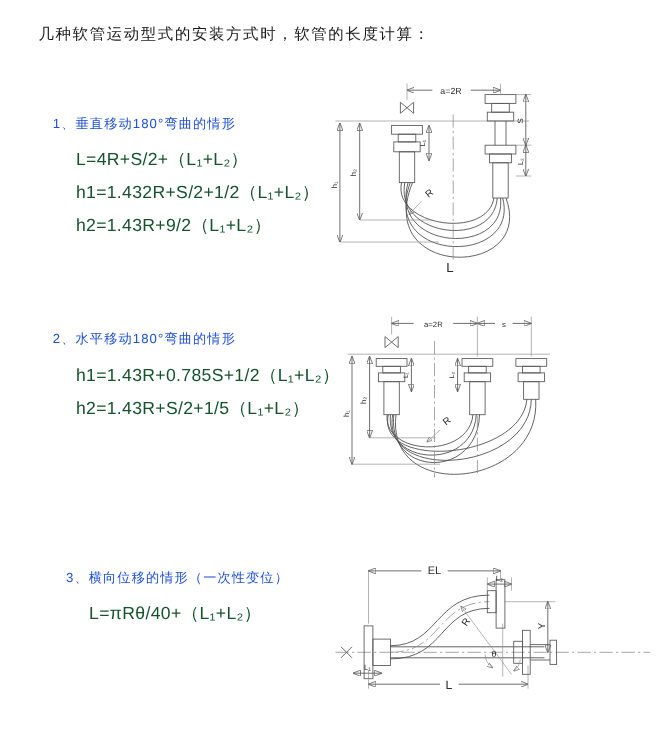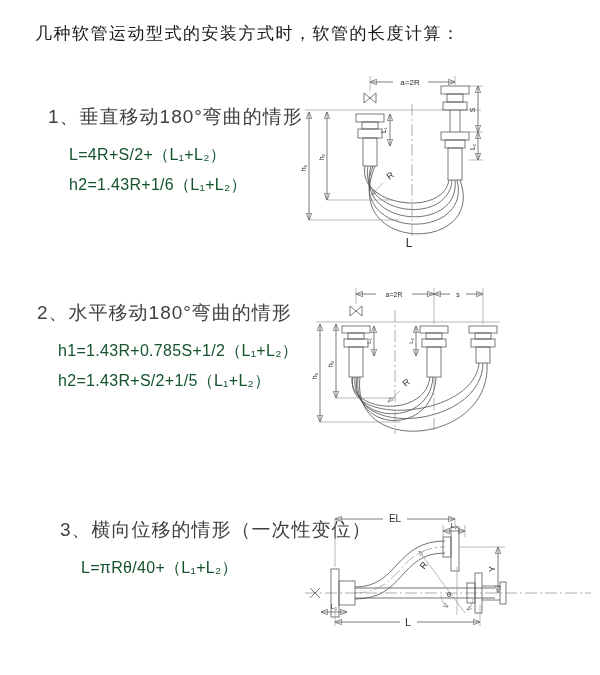--- a/index.html
+++ b/index.html
@@ -1,42 +1,43 @@
 <!DOCTYPE html>
 <html><head>
 <meta charset="utf-8">
 <style>
   html,body{margin:0;padding:0;}
   .page{position:relative;width:600px;height:675px;background:#ffffff;overflow:hidden;
         font-family:"Liberation Sans","DejaVu Sans",sans-serif;color:#1e1e1e;}
-  .title{position:absolute;left:35px;top:22px;font-size:17px;letter-spacing:1.5px;color:#1a1a1a;}
+  .title{position:absolute;left:35px;top:22px;font-size:14px;letter-spacing:1.5px;color:#1a1a1a;}
   .sec{position:absolute;}
-  .sec .h{font-size:19px;letter-spacing:1px;margin-bottom:10px;color:#404040;}
+  .sec .h{font-size:12px;letter-spacing:1px;margin-bottom:10px;color:#1d4ed8;}
   .sec .f{font-size:16px;margin-left:21px;line-height:30px;letter-spacing:.3px;color:#14532d;}
   .diag{position:absolute;}
   .diag line,.diag path,.diag rect{stroke:#5a5a5a;stroke-width:0.8;fill:none;}
   .diag .hose{stroke:#4f4f4f;}
   .diag .thin{stroke:#8c8c8c;stroke-width:0.6;}
   .diag .cl{stroke:#8c8c8c;stroke-width:0.7;stroke-dasharray:12 3 2 3;}
   .diag text{fill:#2a2a2a;stroke:none;font-family:"Liberation Sans","DejaVu Sans",sans-serif;}
 </style>
 </head>
 <body>
 
 <div class="page">
 
   <div class="title">几种软管运动型式的安装方式时，软管的长度计算：</div>
 
   <section class="sec" style="left:48px;top:104px;">
     <div class="h">1、垂直移动180°弯曲的情形</div>
     <div class="f">L=4R+S/2+（L₁+L₂）</div>
-    <div class="f">h2=1.43R+1/6（L₁+L₂）</div>
+    <div class="f">h1=1.432R+S/2+1/2（L₁+L₂）</div>
+    <div class="f">h2=1.43R+9/2（L₁+L₂）</div>
   </section>
 
-  <section class="sec" style="left:37px;top:300px;">
+  <section class="sec" style="left:48px;top:300px;">
     <div class="h">2、水平移动180°弯曲的情形</div>
     <div class="f">h1=1.43R+0.785S+1/2（L₁+L₂）</div>
     <div class="f">h2=1.43R+S/2+1/5（L₁+L₂）</div>
   </section>
 
   <section class="sec" style="left:60px;top:517px;">
     <div class="h">3、横向位移的情形（一次性变位）</div>
     <div class="f">L=πRθ/40+（L₁+L₂）</div>
   </section>
 

